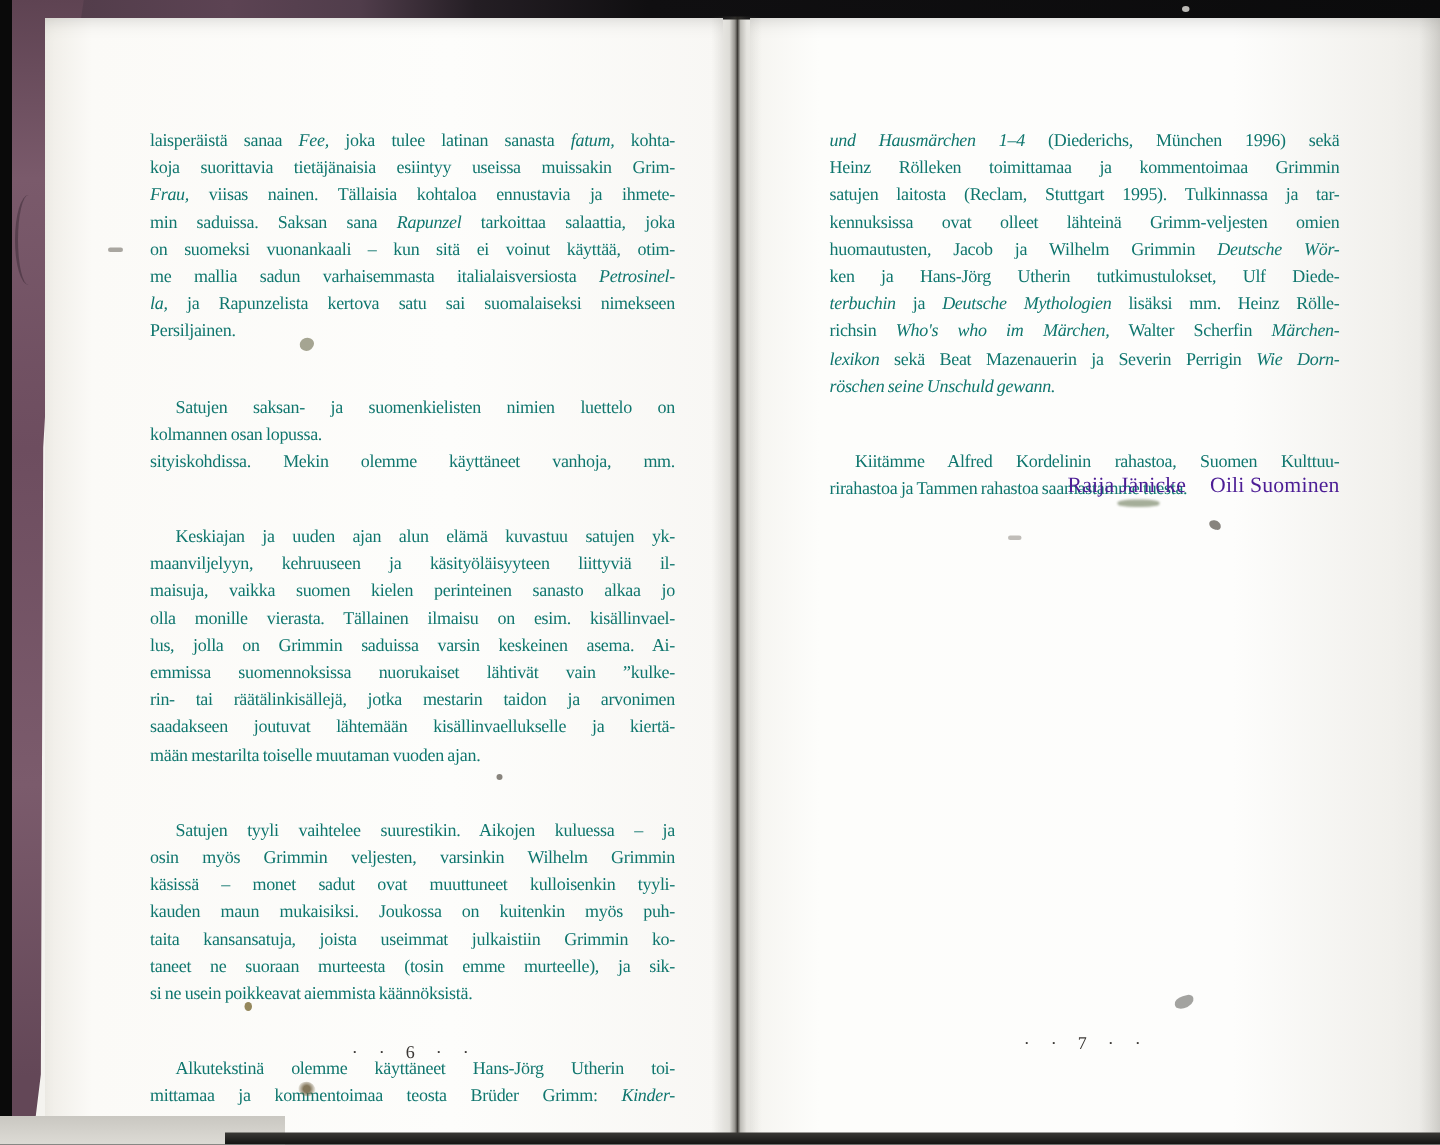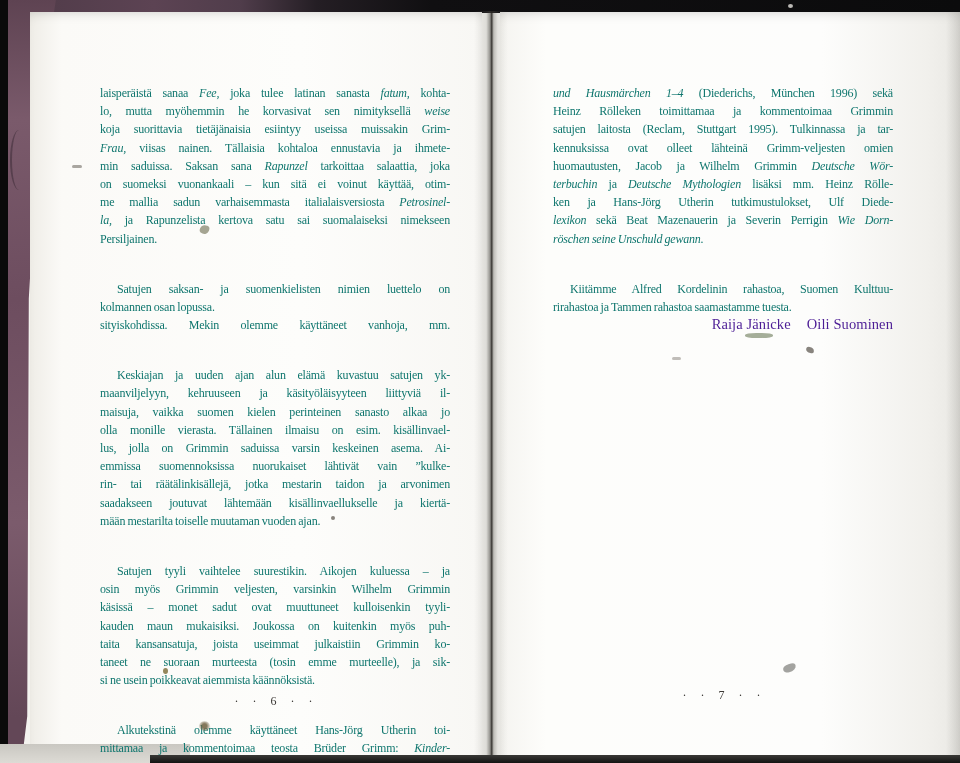--- a/index.html
+++ b/index.html
@@ -70,21 +70,20 @@
 
   <div class="page-left"></div>
   <div class="page-right"></div>
   <div class="gutter"></div>
   <div class="right-edge"></div>
   <div class="bottom-gray"></div>
   <div class="bottom-dark"></div>
 
   <div class="textblock tb-left">
       <div class="line"><span>laisperäistä sanaa </span><span class="it">Fee,</span><span> joka tulee latinan sanasta </span><span class="it">fatum,</span><span> kohta-</span></div>
-      <div class="line"><span>lo, mutta myöhemmin he korvasivat sen nimityksellä </span><span class="it">weise</span></div>
       <div class="line"><span>koja suorittavia tietäjänaisia esiintyy useissa muissakin Grim-</span></div>
       <div class="line"><span class="it">Frau,</span><span> viisas nainen. Tällaisia kohtaloa ennustavia ja ihmete-</span></div>
       <div class="line"><span>min saduissa. Saksan sana </span><span class="it">Rapunzel</span><span> tarkoittaa salaattia, joka</span></div>
       <div class="line"><span>on suomeksi vuonankaali – kun sitä ei voinut käyttää, otim-</span></div>
       <div class="line"><span>me mallia sadun varhaisemmasta italialaisversiosta </span><span class="it">Petrosinel-</span></div>
       <div class="line"><span class="it">la,</span><span> ja Rapunzelista kertova satu sai suomalaiseksi nimekseen</span></div>
       <div class="line end"><span>Persiljainen.</span></div>
       <div class="line indent"><span>Satujen saksan- ja suomenkielisten nimien luettelo on</span></div>
       <div class="line end"><span>kolmannen osan lopussa.</span></div>
       <div class="line"><span>sityiskohdissa. Mekin olemme käyttäneet vanhoja, mm.</span></div>
@@ -108,22 +107,23 @@
       <div class="line"><span>mittamaa ja kommentoimaa teosta Brüder Grimm: </span><span class="it">Kinder-</span></div>
     </div>
   <div class="pagenum pn-left">· · 6 · ·</div>
 
   <div class="textblock tb-right">
       <div class="line"><span class="it">und Hausmärchen 1–4</span><span> (Diederichs, München 1996) sekä</span></div>
       <div class="line"><span>Heinz Rölleken toimittamaa ja kommentoimaa Grimmin</span></div>
       <div class="line"><span>satujen laitosta (Reclam, Stuttgart 1995). Tulkinnassa ja tar-</span></div>
       <div class="line"><span>kennuksissa ovat olleet lähteinä Grimm-veljesten omien</span></div>
       <div class="line"><span>huomautusten, Jacob ja Wilhelm Grimmin </span><span class="it">Deutsche Wör-</span></div>
+      <div class="line"><span>ken ja Hans-Jörg Utherin tutkimustulokset, Ulf Diede-</span></div>
       <div class="line"><span class="it">terbuchin</span><span> ja </span><span class="it">Deutsche Mythologien</span><span> lisäksi mm. Heinz Rölle-</span></div>
-      <div class="line"><span>ken ja Hans-Jörg Utherin tutkimustulokset, Ulf Diede-</span></div>
+      <div class="line"><span>richsin </span><span class="it">Who's who im Märchen,</span><span> Walter Scherfin </span><span class="it">Märchen-</span></div>
       <div class="line"><span class="it">lexikon</span><span> sekä Beat Mazenauerin ja Severin Perrigin </span><span class="it">Wie Dorn-</span></div>
       <div class="line end"><span class="it">röschen seine Unschuld gewann.</span></div>
       <div class="line indent"><span>Kiitämme Alfred Kordelinin rahastoa, Suomen Kulttuu-</span></div>
       <div class="line end"><span>rirahastoa ja Tammen rahastoa saamastamme tuesta.</span></div>
     </div>
   <div class="signature">
     <span>Raija Jänicke</span><span class="gap"></span><span>Oili Suominen</span>
   </div>
   <div class="pagenum pn-right">· · 7 · ·</div>
 

